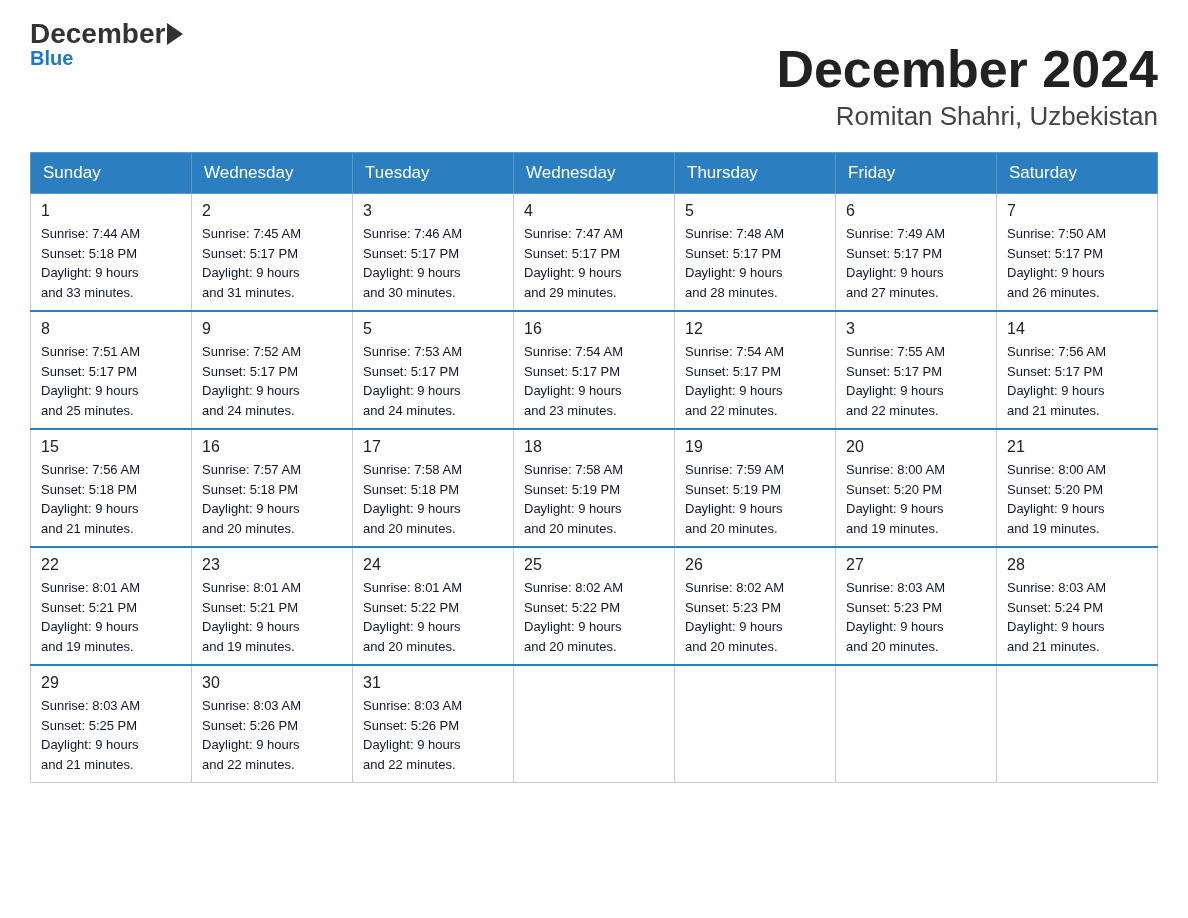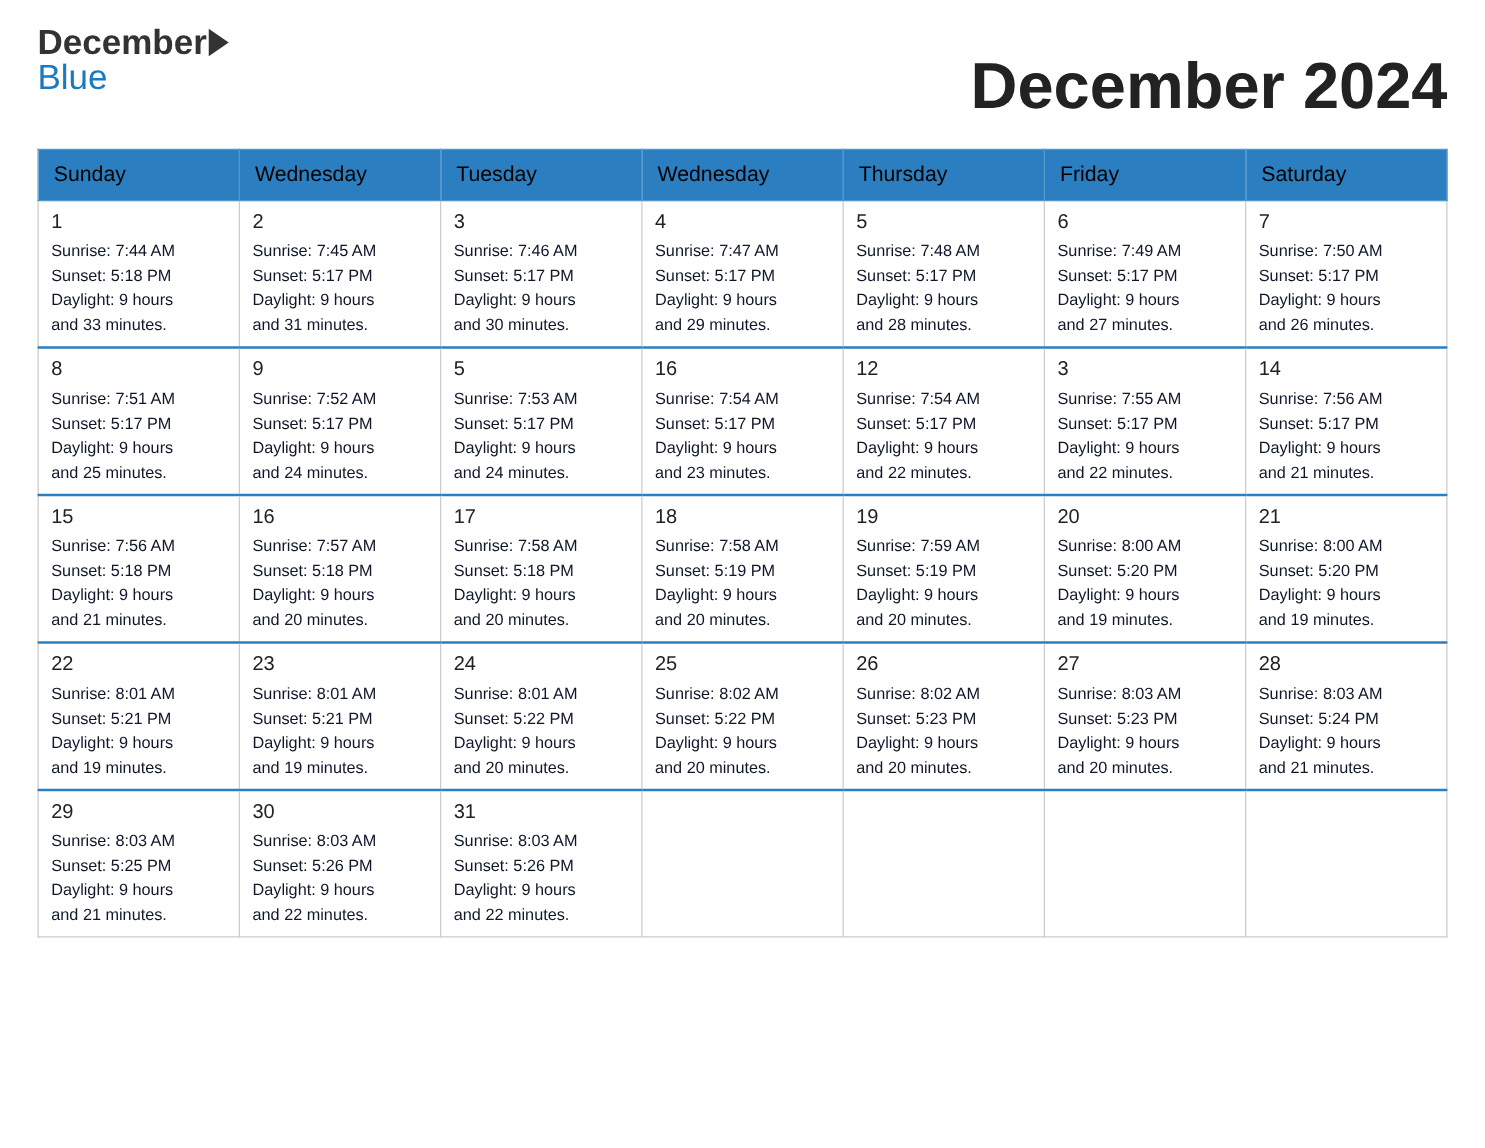--- a/index.html
+++ b/index.html
@@ -21,22 +21,22 @@
       flex-direction: column;
       align-items: flex-start;
     }
     .logo-general {
       font-size: 28px;
       font-weight: bold;
       color: #333;
       line-height: 1;
     }
     .logo-blue {
-      font-size: 28px;
-      font-weight: normal;
+      font-size: 20px;
+      font-weight: bold;
       color: #1a7abf;
       line-height: 1;
       display: flex;
       align-items: center;
     }
     .title-block {
       text-align: right;
       margin-top: 19px;
     }
     .month-title {
@@ -49,21 +49,21 @@
       color: #444;
       margin-top: 2px;
     }
     .calendar {
       width: 100%;
       border-collapse: collapse;
       border: 1px solid #aaa;
     }
     .calendar th {
       background-color: #2b7fc0;
-      color: #000000;
+      color: #ffffff;
       font-size: 17px;
       font-weight: normal;
       padding: 10px 12px;
       text-align: left;
       border: 1px solid #5599cc;
     }
     .calendar td {
       vertical-align: top;
       padding: 8px 10px;
       border: 1px solid #ccc;
@@ -100,20 +100,21 @@
     <div style="display:flex; align-items:center;">
       <span class="logo-general">December</span>
       <div style="width:0;height:0;border-left:16px solid #333;border-top:11px solid transparent;border-bottom:11px solid transparent;display:inline-block;margin-left:2px;"></div>
     </div>
     <div class="logo-blue">
       <span>Blue</span>
     </div>
   </div>
   <div class="title-block">
     <div class="month-title">December 2024</div>
+    <div class="location-title">Romitan Shahri, Uzbekistan</div>
   </div>
 </div>
 
 <table class="calendar">
   <thead>
     <tr>
       <th>Sunday</th>
       <th>Wednesday</th>
       <th>Tuesday</th>
       <th>Wednesday</th>

